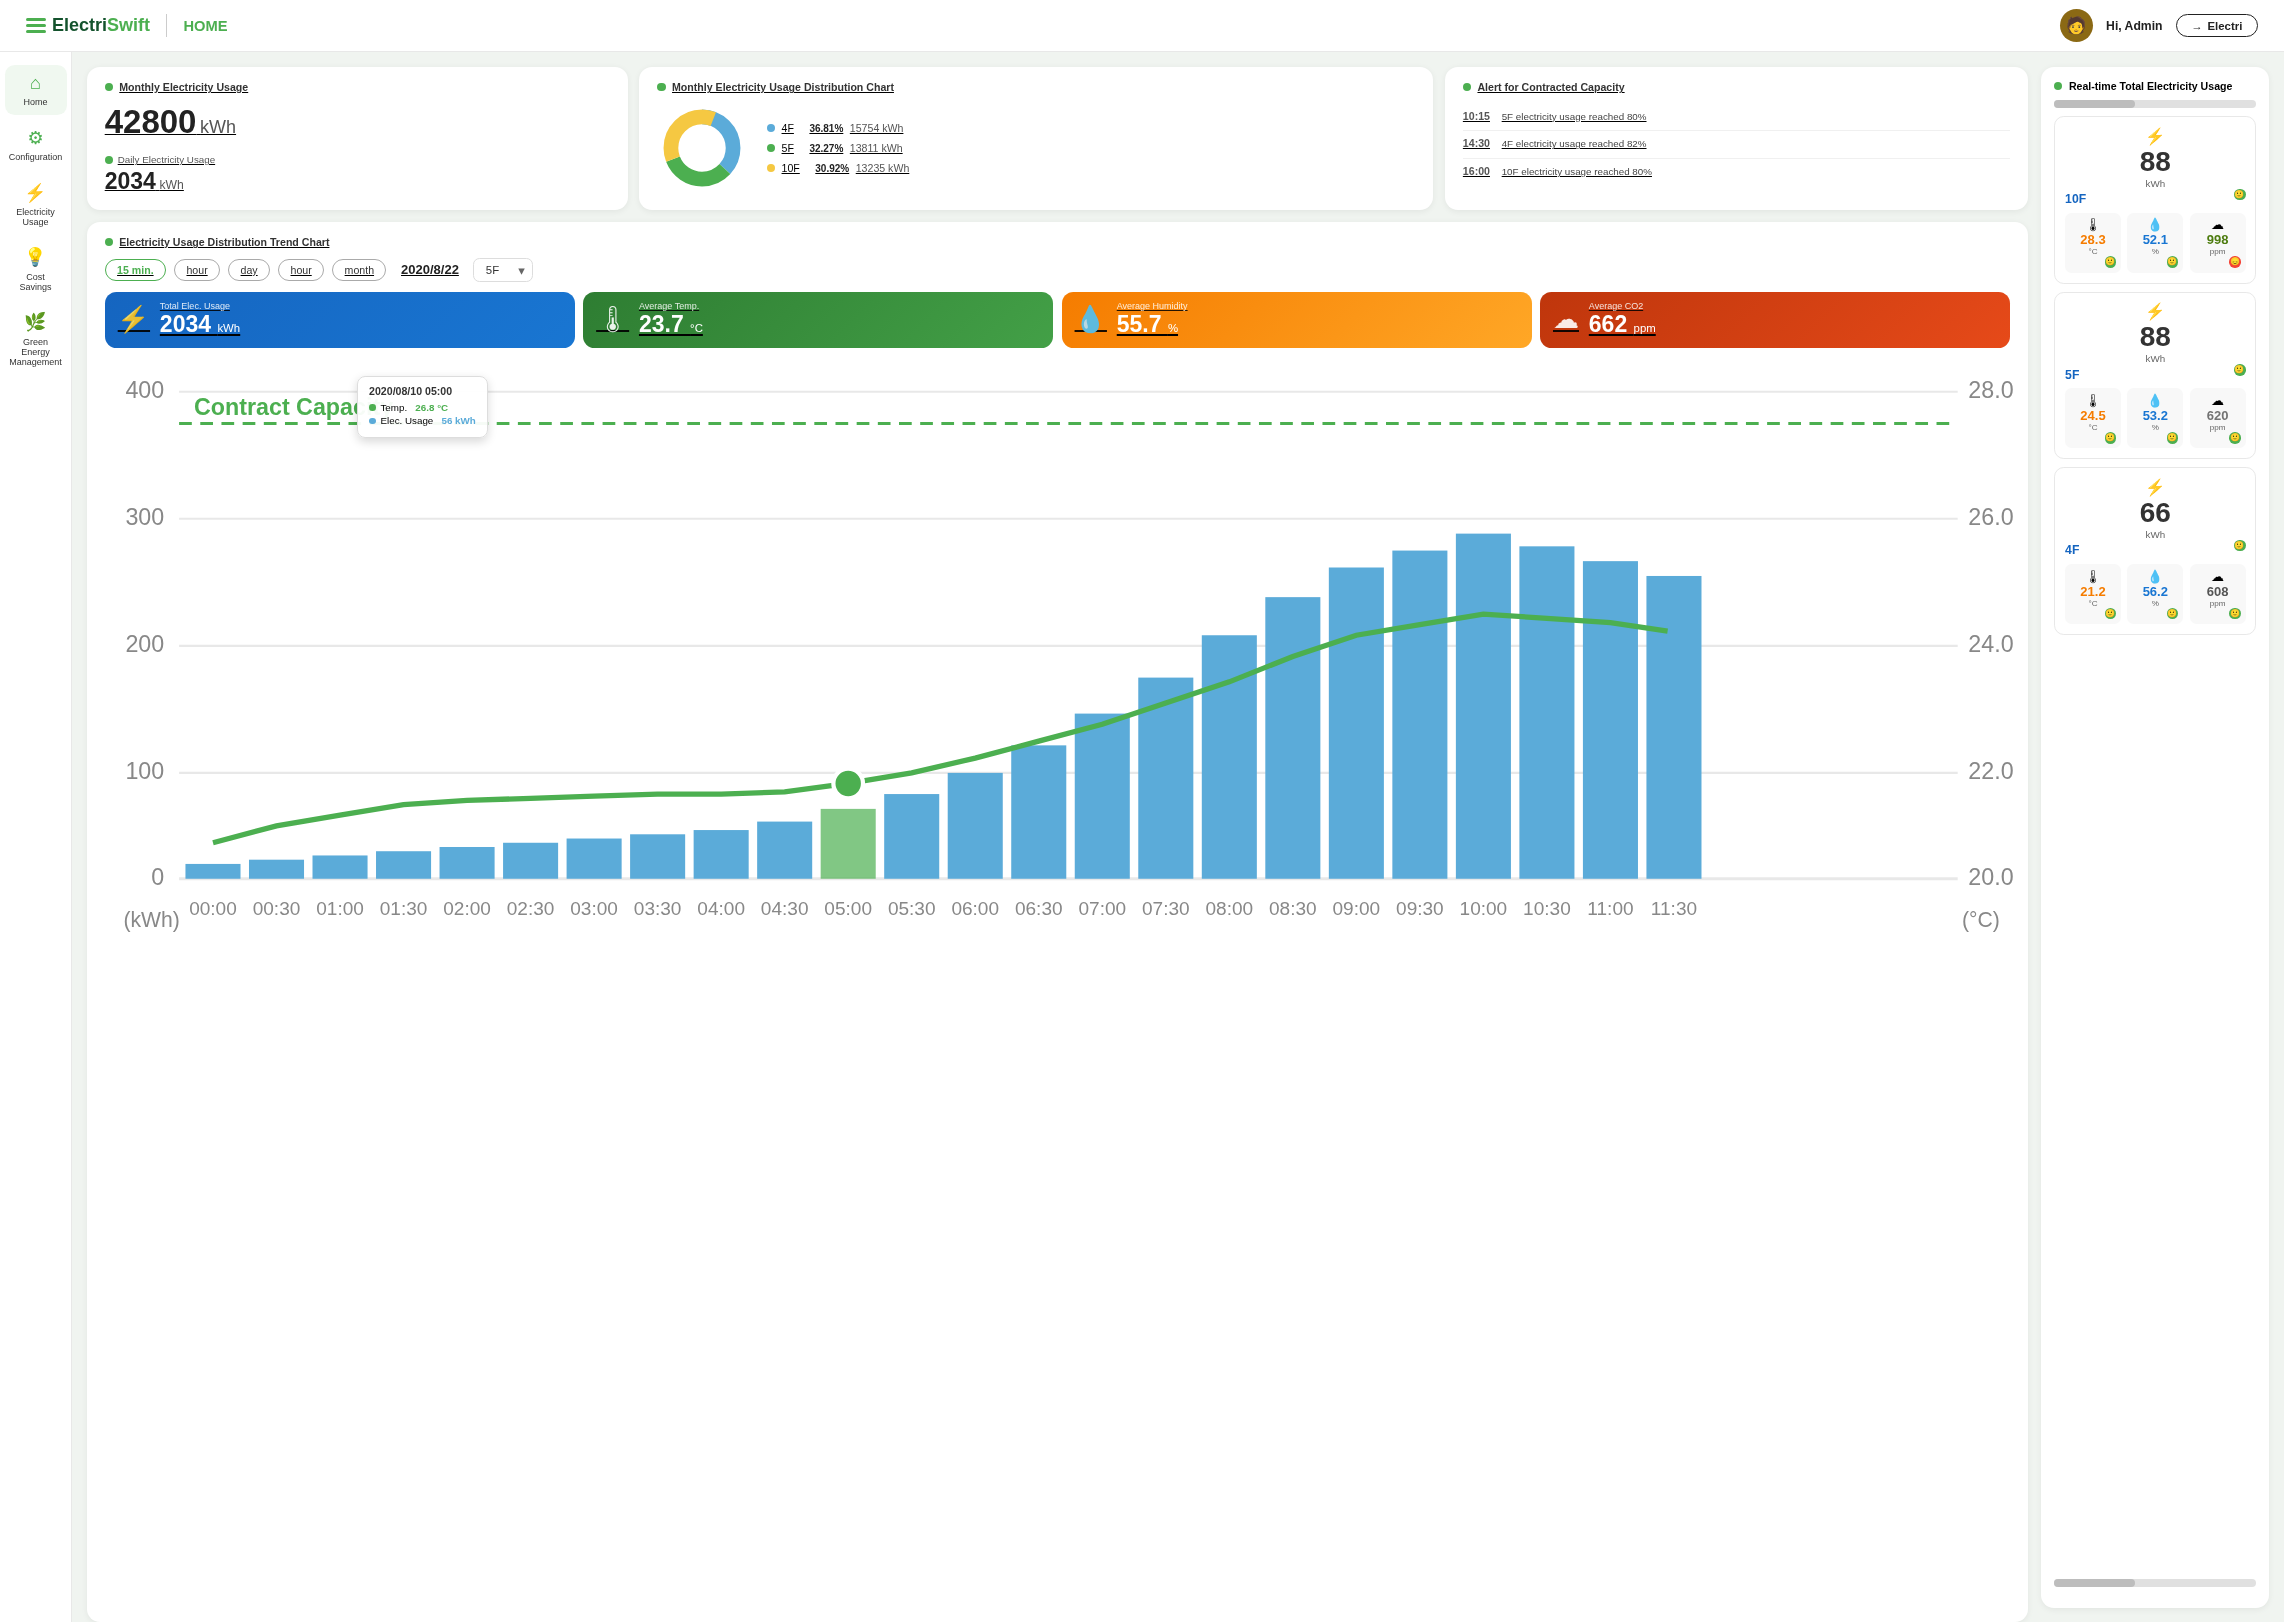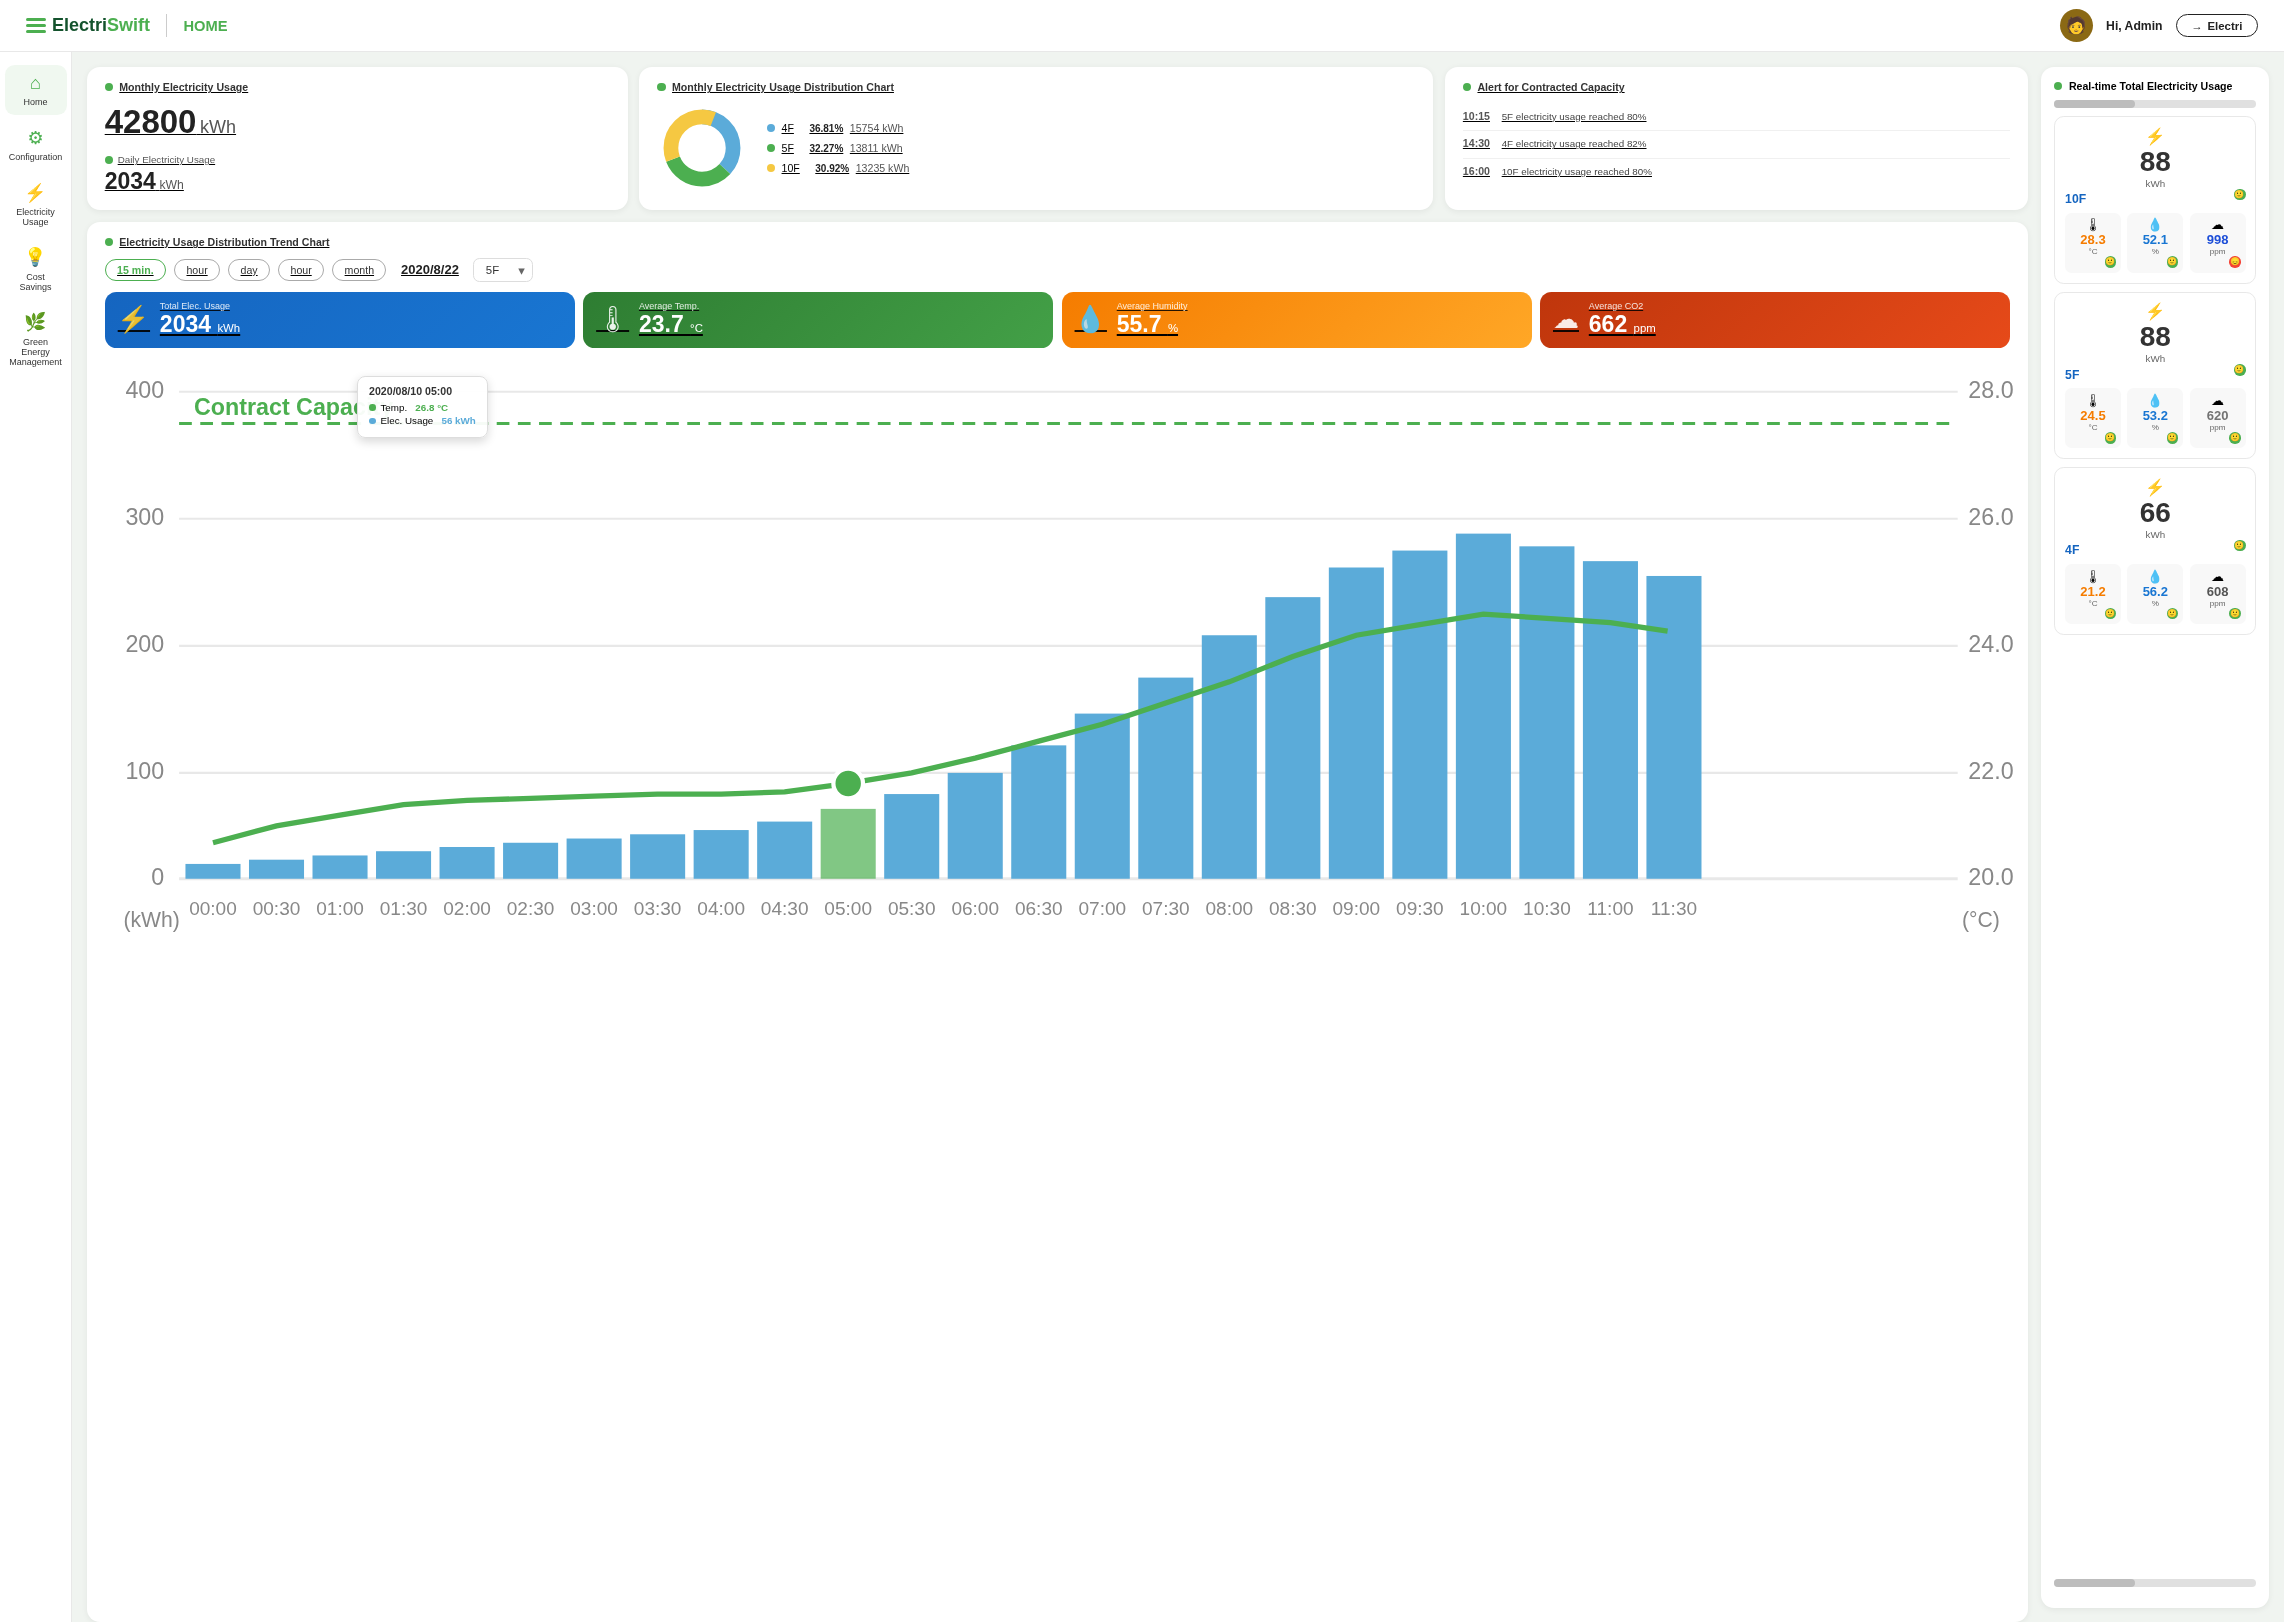--- a/index.html
+++ b/index.html
@@ -491,21 +491,21 @@
                 <span class="fm-badge badge-green">🙂</span>
               </div>
               <div class="floor-metric">
                 <div class="fm-icon">💧</div>
                 <div class="fm-value" style="color:#1976d2">52.1</div>
                 <div class="fm-unit">%</div>
                 <span class="fm-badge badge-green">🙂</span>
               </div>
               <div class="floor-metric">
                 <div class="fm-icon">☁</div>
-                <div class="fm-value" style="color:#1d4ed8">998</div>
+                <div class="fm-value" style="color:#4d7c0f">998</div>
                 <div class="fm-unit">ppm</div>
                 <span class="fm-badge badge-red">😞</span>
               </div>
             </div>
           </div>
 
           <div class="floor-card">
             <div style="text-align:center; margin-bottom:3.3px">
               <span style="font-size:16.3px;color:#1565c0">⚡</span>
               <div class="kwh-big">88</div>

